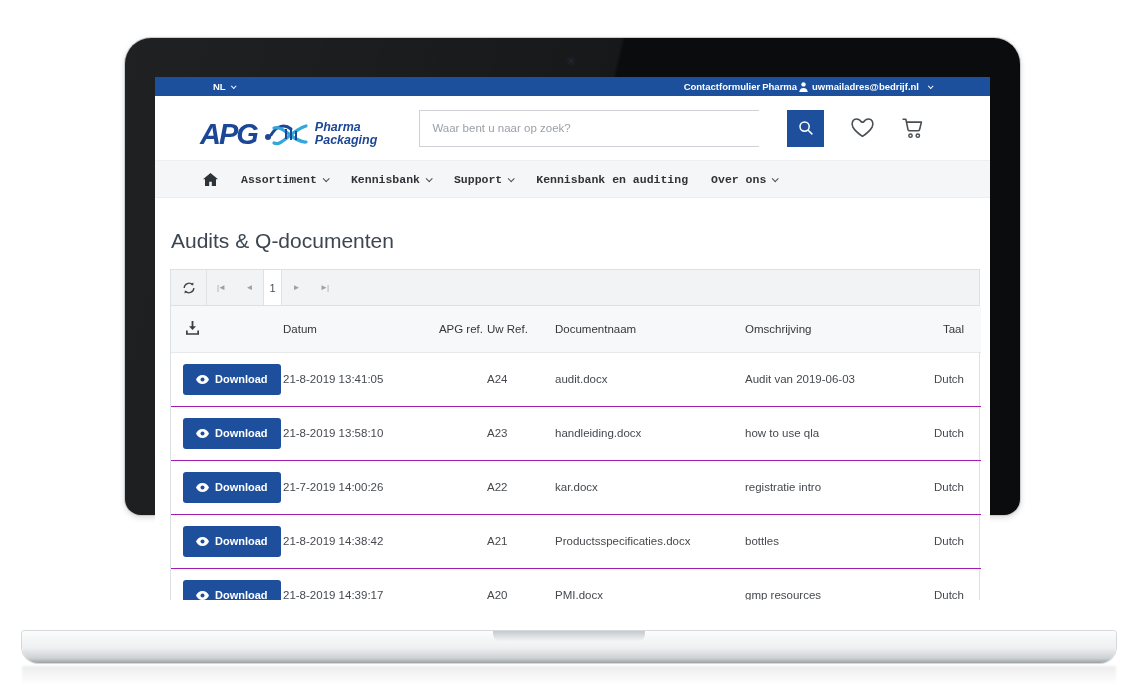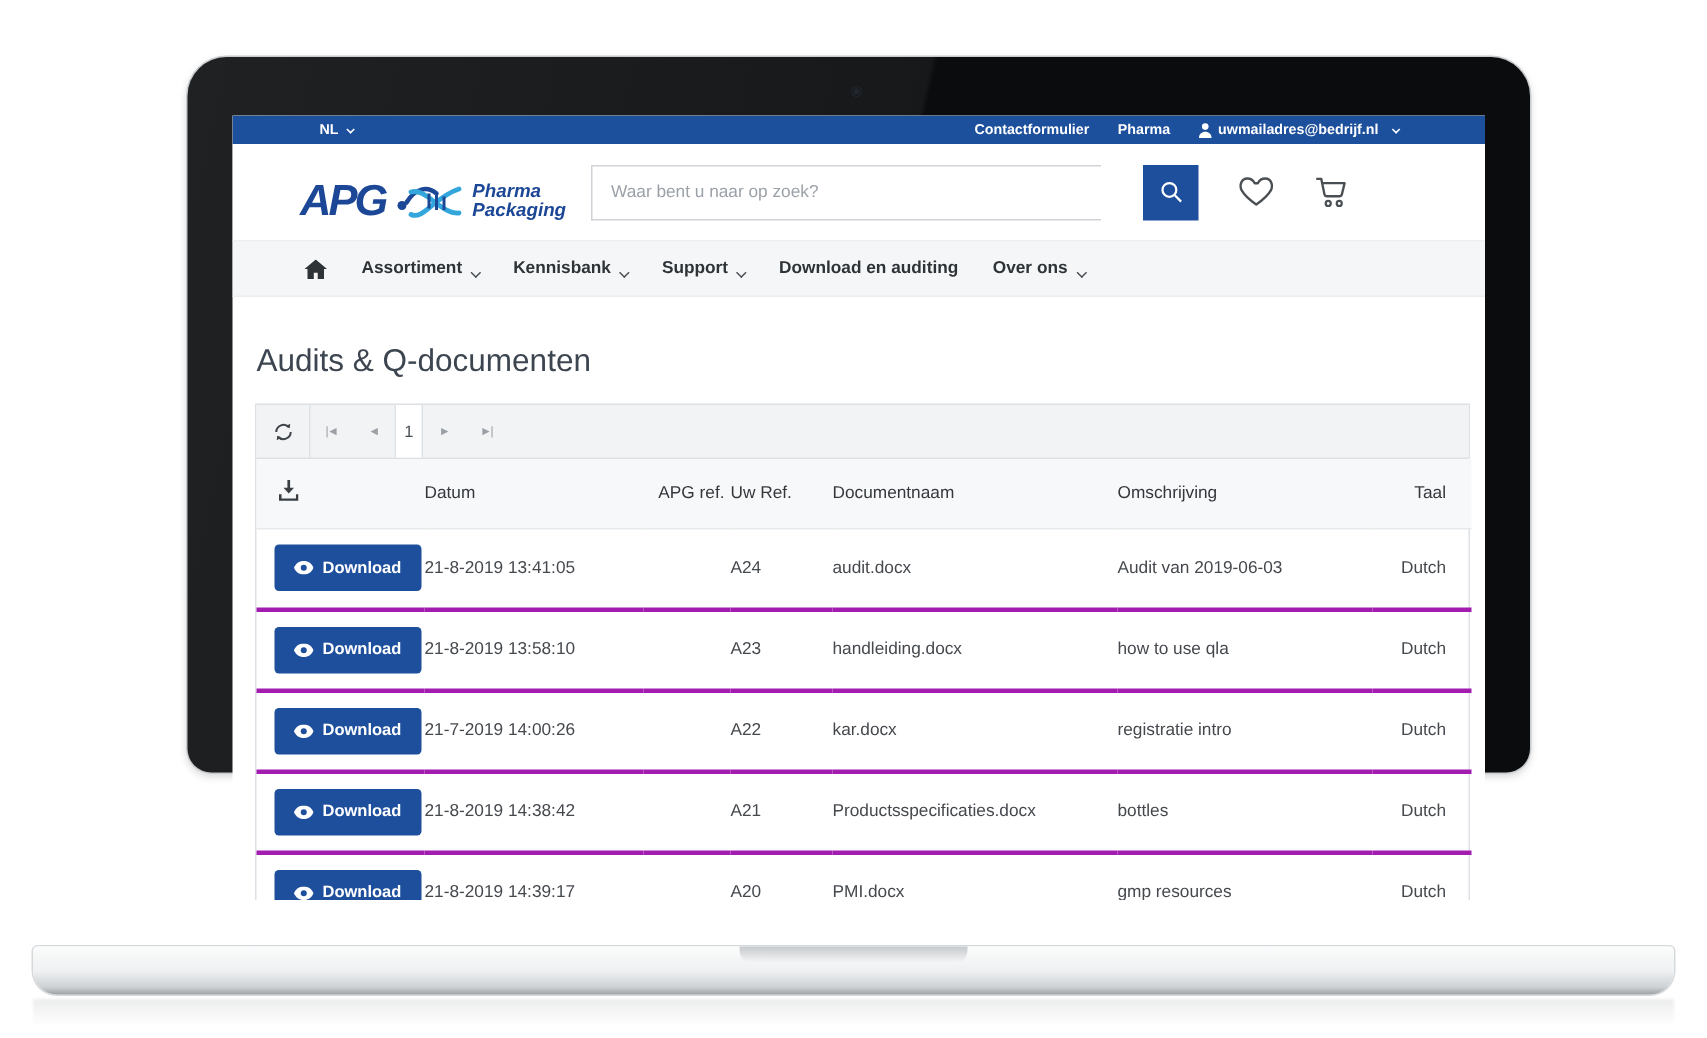--- a/index.html
+++ b/index.html
@@ -47,59 +47,59 @@
     background:linear-gradient(rgba(105,110,115,.28), rgba(255,255,255,0) 85%);
     opacity:.45; filter:blur(1px);
   }
 
   
   .topbar{
     height:19px; background:#1c4f9c; color:#fff;
     display:flex; align-items:center; padding:0 58px; font-size:9.5px; font-weight:700;
   }
   .topbar .lang{ display:flex; align-items:center; cursor:pointer; }
-  .topbar-right{ margin-left:auto; display:flex; align-items:center; gap:19px; }
+  .topbar-right{ margin-left:auto; display:flex; align-items:center; gap:2px; }
   .chev{
     display:inline-block; width:4px; height:4px;
     border-right:1.2px solid currentColor; border-bottom:1.2px solid currentColor;
     transform:rotate(45deg) translateY(-1px); margin-left:5px;
   }
   .user-item{ display:flex; align-items:center; gap:4px; }
 
   
   .site-header{ height:64px; background:#fff; display:flex; align-items:center; padding-left:45px; }
   .logo{ display:flex; align-items:center; cursor:pointer;margin-top:12px; }
   .logo-apg{
     font-size:29px; font-weight:800; font-style:italic; color:#1c4796;
     letter-spacing:-2px; line-height:1;
   }
   .logo-dna{ margin:0 5px 0 7px; }
   .logo-sub{
     font-style:italic; font-weight:800; font-size:12.5px; color:#1c4796; line-height:13px;
   }
-  .search-wrap{ margin-left:17px; display:flex; height:37px;gap:28px; }
+  .search-wrap{ margin-left:42px; display:flex; height:37px;gap:28px; }
   .search-input{
     width:340px; height:37px; border:1px solid #cfd3d7; border-right:none;
     font-family:"Liberation Sans", sans-serif;
     font-size:11.5px; padding:0 12px; color:#6b7publ2: none; color:#6b7278; outline:none;
   }
   .search-input::placeholder{ color:#9aa1a8; }
   .search-btn{
     width:37px; height:37px; background:#1e4f9c; border:none; cursor:pointer;
     display:flex; align-items:center; justify-content:center;
   }
   .hdr-icon{ margin-left:26px; cursor:pointer; display:flex; align-items:center; }
 
   
   .nav{
     height:38px; background:#f5f6f7; border-top:1px solid #efefef; border-bottom:1px solid #ededee;
     display:flex; align-items:center; padding-left:48px; gap:23px;
     font-size:11.5px; font-weight:700; color:#2e3338;
   }
-  .nav-item{ display:flex; align-items:flex-end; cursor:pointer; }
+  .nav-item{ display:flex; align-items:center; cursor:pointer;font-family:Liberation Mono, monospace; }
   .nav-item .chev{ width:5px; height:5px; border-color:#4a5055; margin-left:6px; }
   .home{ display:flex; align-items:center; cursor:pointer; }
 
   
   .page-body{ padding:0 10px 0 15px; }
   h1.page-title{
     font-size:21px; font-weight:500; color:#3d4650; margin:29px 0 14px 1px; line-height:28px;
   }
   .grid{ width:810px; border:1px solid #dde0e4; background:#fff; }
 
@@ -122,21 +122,21 @@
   table{ width:100%; border-collapse:collapse; font-size:11.5px; color:#45494e; table-layout:fixed; }
   col.c-dl{width:112px} col.c-datum{width:146px} col.c-apg{width:58px}
   col.c-uw{width:68px} col.c-doc{width:190px} col.c-oms{width:170px} col.c-taal{width:66px}
   thead th{
     height:46px; background:#f7f8f9; font-weight:400; text-align:left; color:#34383c;
     border-bottom:1px solid #e6e9ec; padding:0 4px 0 0;
   }
   th.h-dl{ padding-left:15px; }
   th.h-apg, td.t-apg{ text-align:right; }
   th.h-taal, td.t-taal{ text-align:right; padding-right:17px; }
-  tbody tr{ height:54px; border-bottom:3px solid #a21caf; }
+  tbody tr{ height:54px; border-bottom:1px solid #a21caf; }
   tbody td{ padding-right:4px; }
   td.t-dl{ padding-left:12px; }
   .dl-btn{
     display:inline-flex; align-items:center; gap:6px;
     background:#1e4f9c; color:#fff; border:none; border-radius:3px;
     font-family:"Liberation Sans", sans-serif;
     font-size:11px; font-weight:700; padding:0 13px; height:31px; cursor:pointer;
   }
 </style>
 </head>
@@ -221,21 +221,21 @@
         </span>
         <span class="nav-item">
           <span>Kennisbank</span>
           <span class="chev"></span>
         </span>
         <span class="nav-item">
           <span>Support</span>
           <span class="chev"></span>
         </span>
         <span class="nav-item">
-          <span>Download en auditing</span>
+          <span>Kennisbank en auditing</span>
         </span>
         <span class="nav-item">
           <span>Over ons</span>
           <span class="chev"></span>
         </span>
       </div>
 
       <div class="page-body">
         <h1 class="page-title">Audits &amp; Q-documenten</h1>
 

